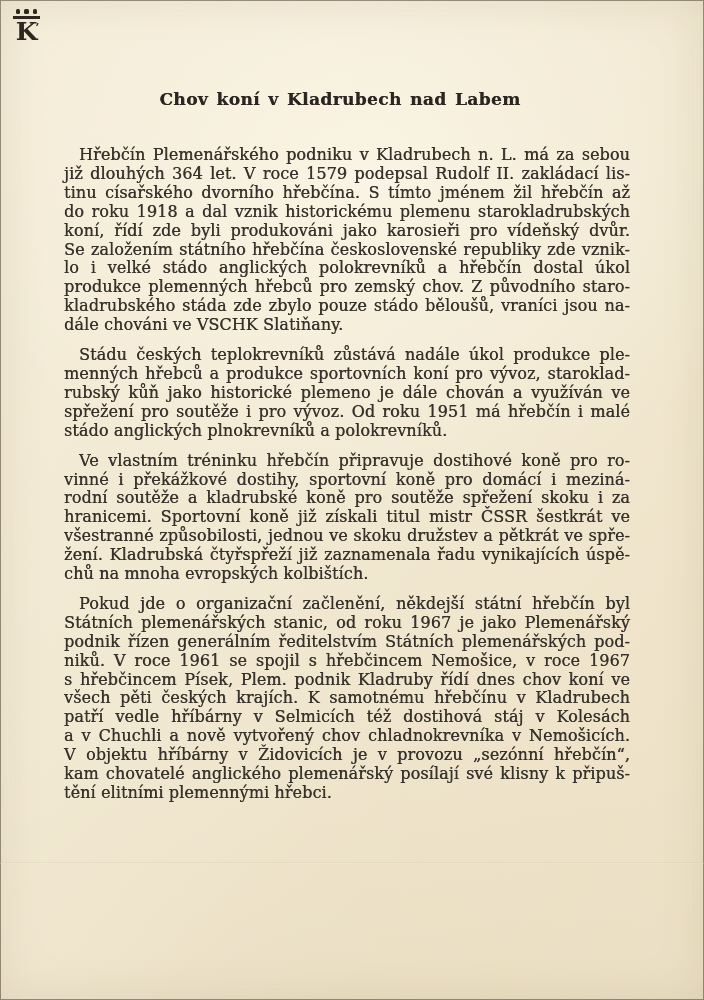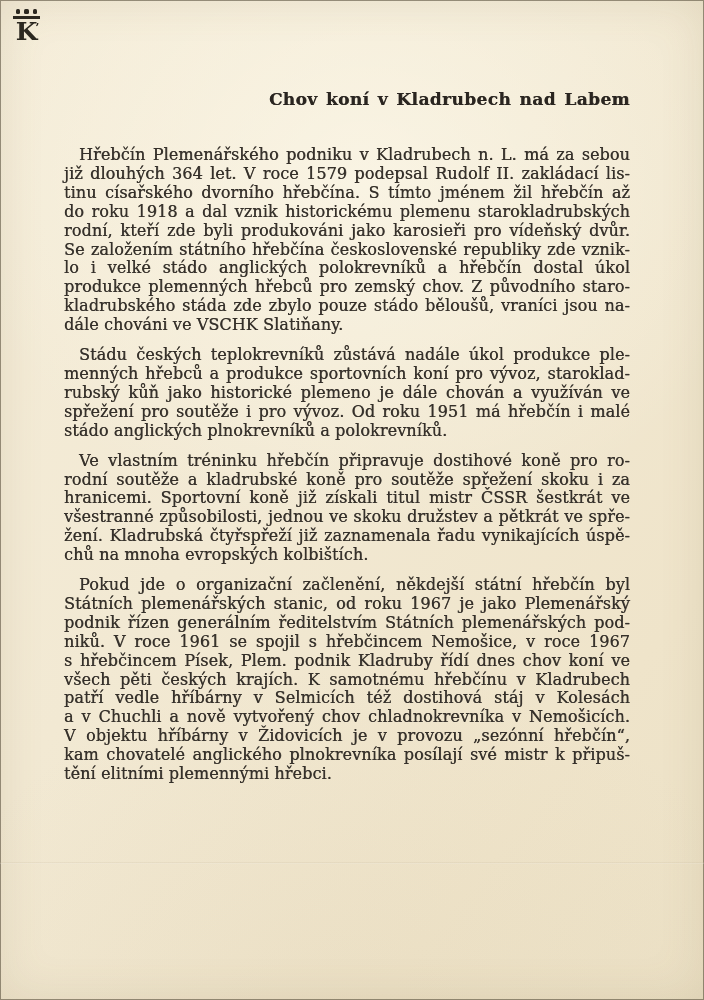--- a/index.html
+++ b/index.html
@@ -58,21 +58,21 @@
     position: absolute;
     font-size: 11px;
     top: 3px;
     margin-left: -2px;
     font-weight: bold;
   }
 
   .title {
     position: absolute;
     top: 89px; left: 50px; width: 580px;
-    text-align: right;
+    text-align: center;
     font-size: 17px;
     font-weight: bold;
     letter-spacing: 0.4px;
     word-spacing: 2px;
     color: #2a2520;
     text-shadow: 0.3px 0 0 rgba(42,37,32,0.75);
   }
 
   .body-text {
     position: absolute;
@@ -109,52 +109,53 @@
   </div>
 
   <h1 class="title">Chov koní v Kladrubech nad Labem</h1>
 
   <div class="body-text">
       <div class="para">
         <div class="line first">Hřebčín Plemenářského podniku v Kladrubech n. L. má za sebou</div>
         <div class="line">již dlouhých 364 let. V roce 1579 podepsal Rudolf II. zakládací lis-</div>
         <div class="line">tinu císařského dvorního hřebčína. S tímto jménem žil hřebčín až</div>
         <div class="line">do roku 1918 a dal vznik historickému plemenu starokladrubských</div>
-        <div class="line">rodní, kteří zde byli produkováni jako karosieři pro vídeňský dvůr.</div>
+        <div class="line">koní, řídí zde byli produkováni jako karosieři pro vídeňský dvůr.</div>
         <div class="line">Se založením státního hřebčína československé republiky zde vznik-</div>
         <div class="line">lo i velké stádo anglických polokrevníků a hřebčín dostal úkol</div>
         <div class="line">produkce plemenných hřebců pro zemský chov. Z původního staro-</div>
         <div class="line">kladrubského stáda zde zbylo pouze stádo běloušů, vraníci jsou na-</div>
         <div class="line last">dále chováni ve VSCHK Slatiňany.</div>
       </div>
       <div class="para">
         <div class="line first">Stádu českých teplokrevníků zůstává nadále úkol produkce ple-</div>
         <div class="line">menných hřebců a produkce sportovních koní pro vývoz, staroklad-</div>
         <div class="line">rubský kůň jako historické plemeno je dále chován a využíván ve</div>
         <div class="line">spřežení pro soutěže i pro vývoz. Od roku 1951 má hřebčín i malé</div>
         <div class="line last">stádo anglických plnokrevníků a polokrevníků.</div>
       </div>
       <div class="para">
         <div class="line first">Ve vlastním tréninku hřebčín připravuje dostihové koně pro ro-</div>
+        <div class="line">vinné i překážkové dostihy, sportovní koně pro domácí i meziná-</div>
         <div class="line">rodní soutěže a kladrubské koně pro soutěže spřežení skoku i za</div>
         <div class="line">hranicemi. Sportovní koně již získali titul mistr ČSSR šestkrát ve</div>
         <div class="line">všestranné způsobilosti, jednou ve skoku družstev a pětkrát ve spře-</div>
         <div class="line">žení. Kladrubská čtyřspřeží již zaznamenala řadu vynikajících úspě-</div>
         <div class="line last">chů na mnoha evropských kolbištích.</div>
       </div>
       <div class="para">
         <div class="line first">Pokud jde o organizační začlenění, někdejší státní hřebčín byl</div>
         <div class="line">Státních plemenářských stanic, od roku 1967 je jako Plemenářský</div>
         <div class="line">podnik řízen generálním ředitelstvím Státních plemenářských pod-</div>
         <div class="line">niků. V roce 1961 se spojil s hřebčincem Nemošice, v roce 1967</div>
         <div class="line">s hřebčincem Písek, Plem. podnik Kladruby řídí dnes chov koní ve</div>
         <div class="line">všech pěti českých krajích. K samotnému hřebčínu v Kladrubech</div>
         <div class="line">patří vedle hříbárny v Selmicích též dostihová stáj v Kolesách</div>
         <div class="line">a v Chuchli a nově vytvořený chov chladnokrevníka v Nemošicích.</div>
         <div class="line">V objektu hříbárny v Židovicích je v provozu „sezónní hřebčín“,</div>
-        <div class="line">kam chovatelé anglického plnokrevníka posílají své mistr k připuš-</div>
+        <div class="line">kam chovatelé anglického plemenářský posílají své klisny k připuš-</div>
         <div class="line last">tění elitními plemennými hřebci.</div>
       </div>
     </div>
 
   <div class="crease"></div>
 
 </div>
 
 </body></html>

